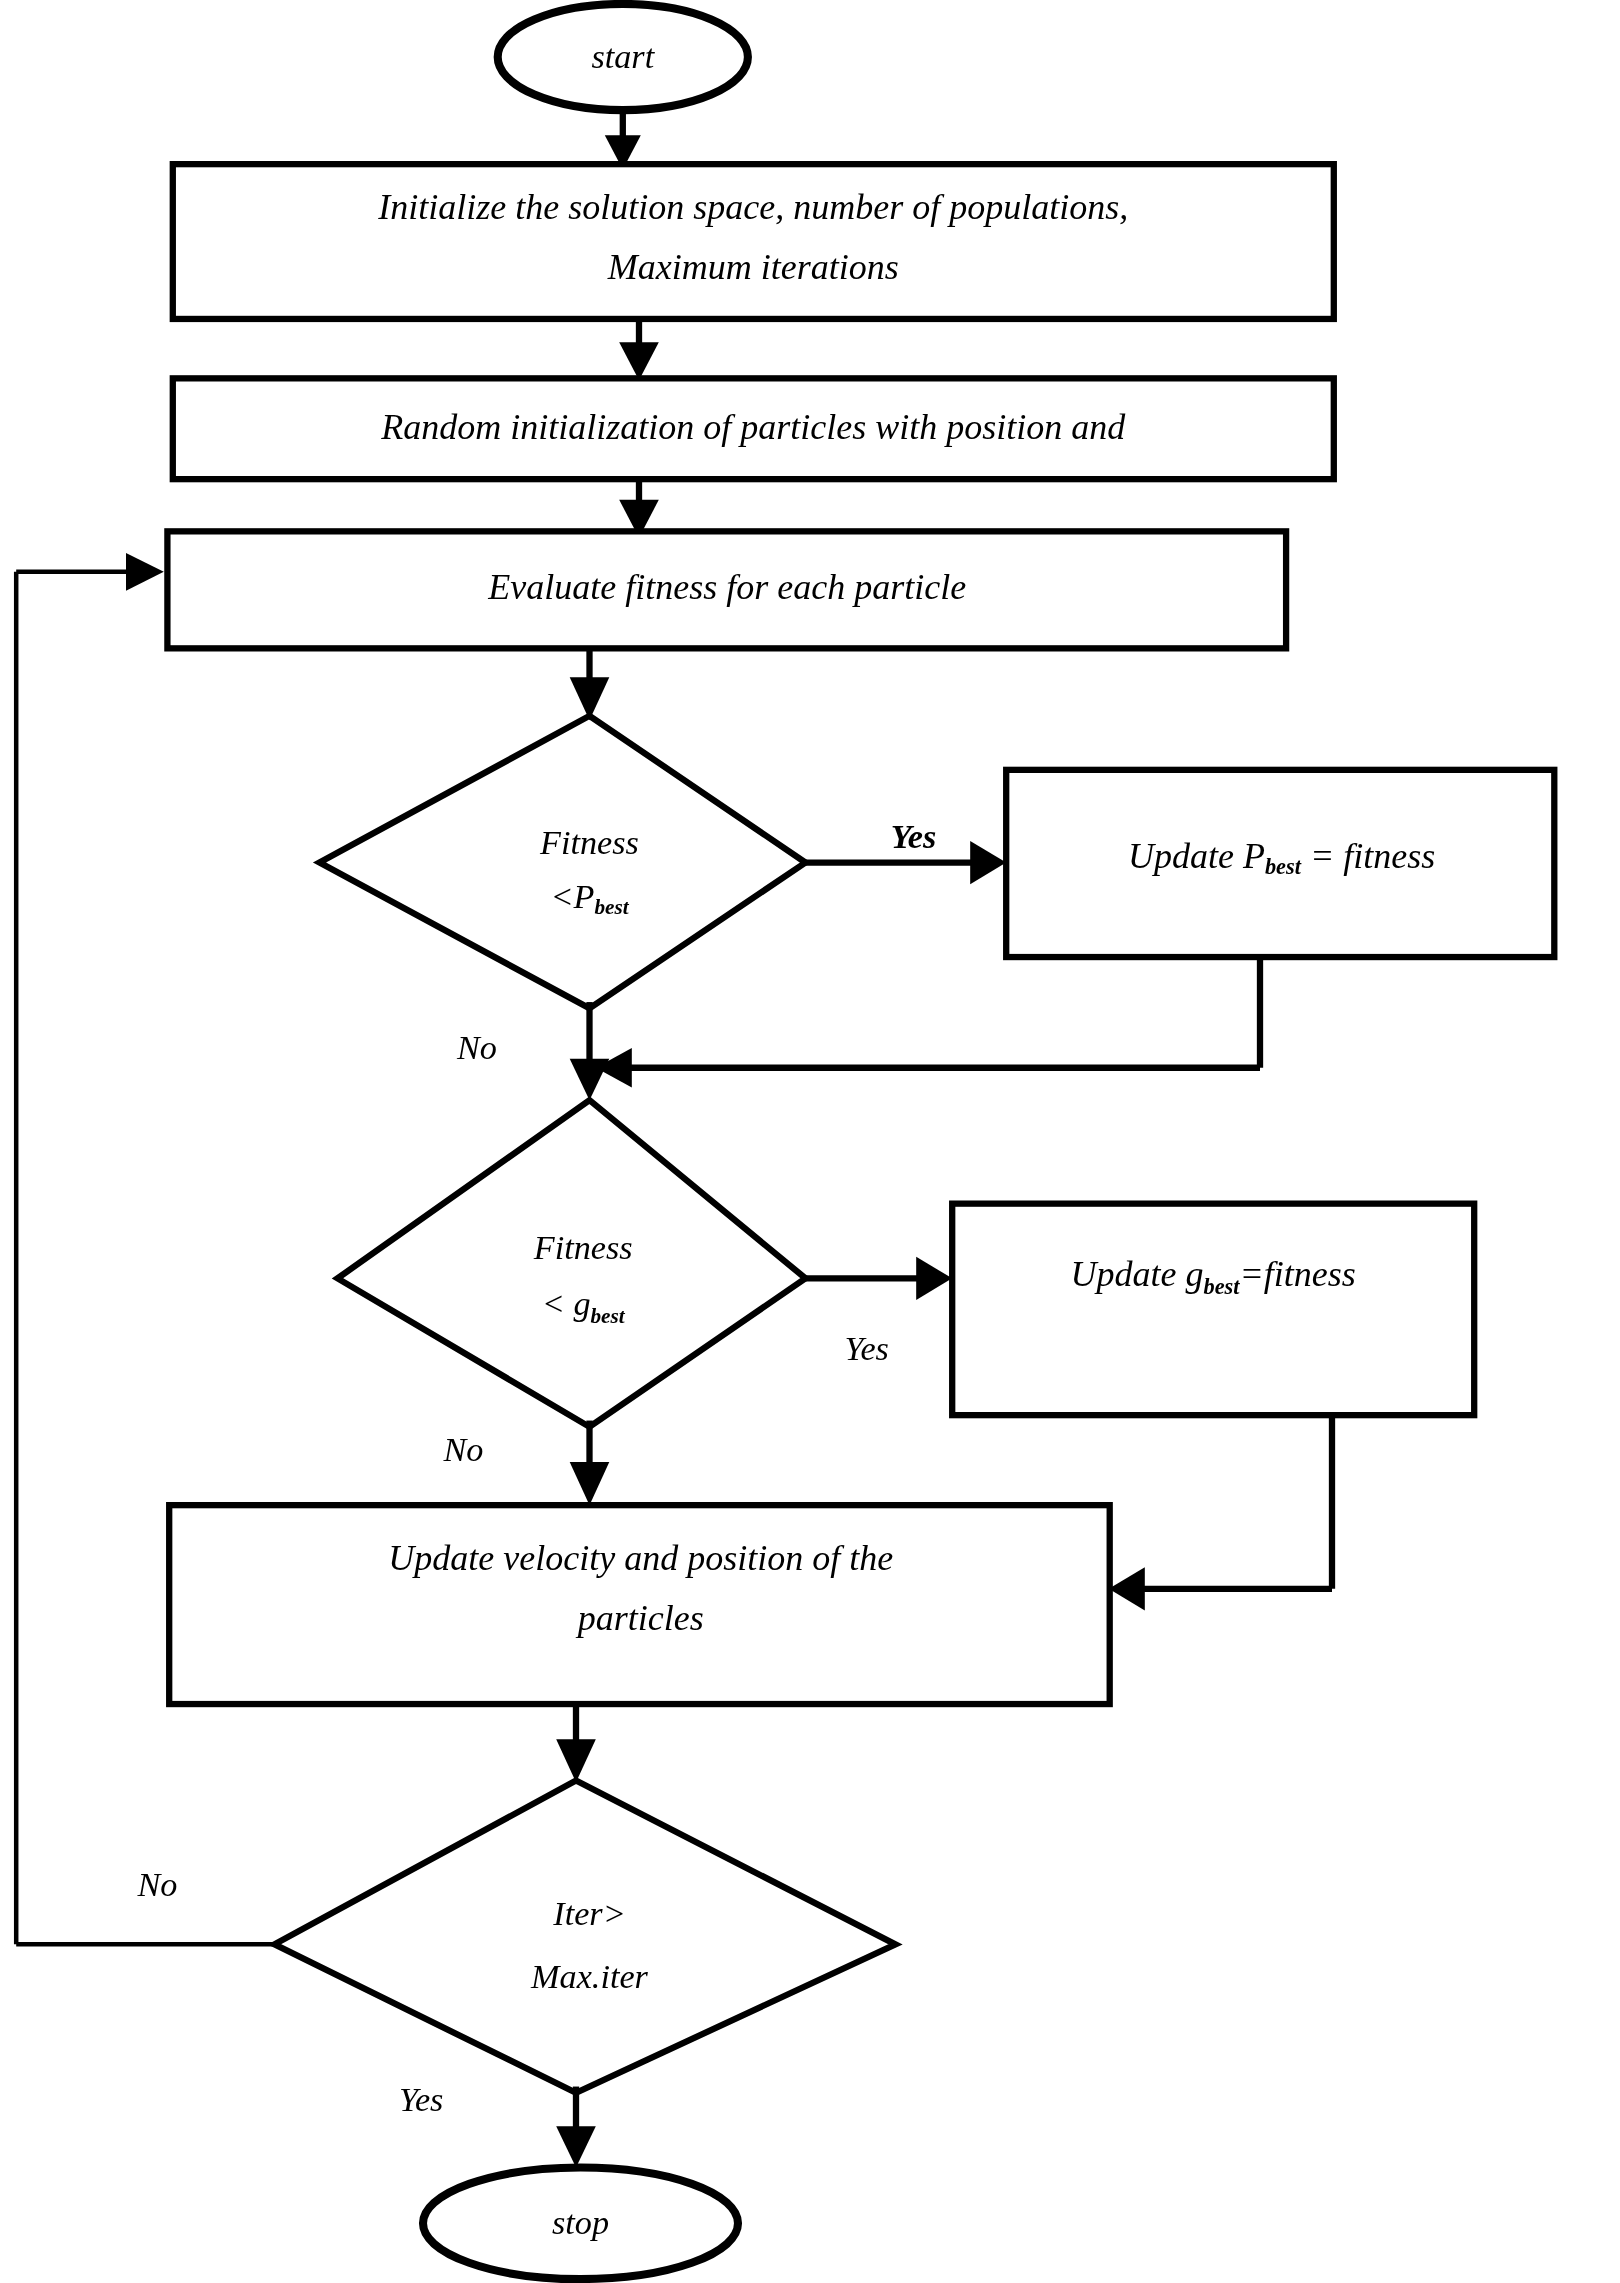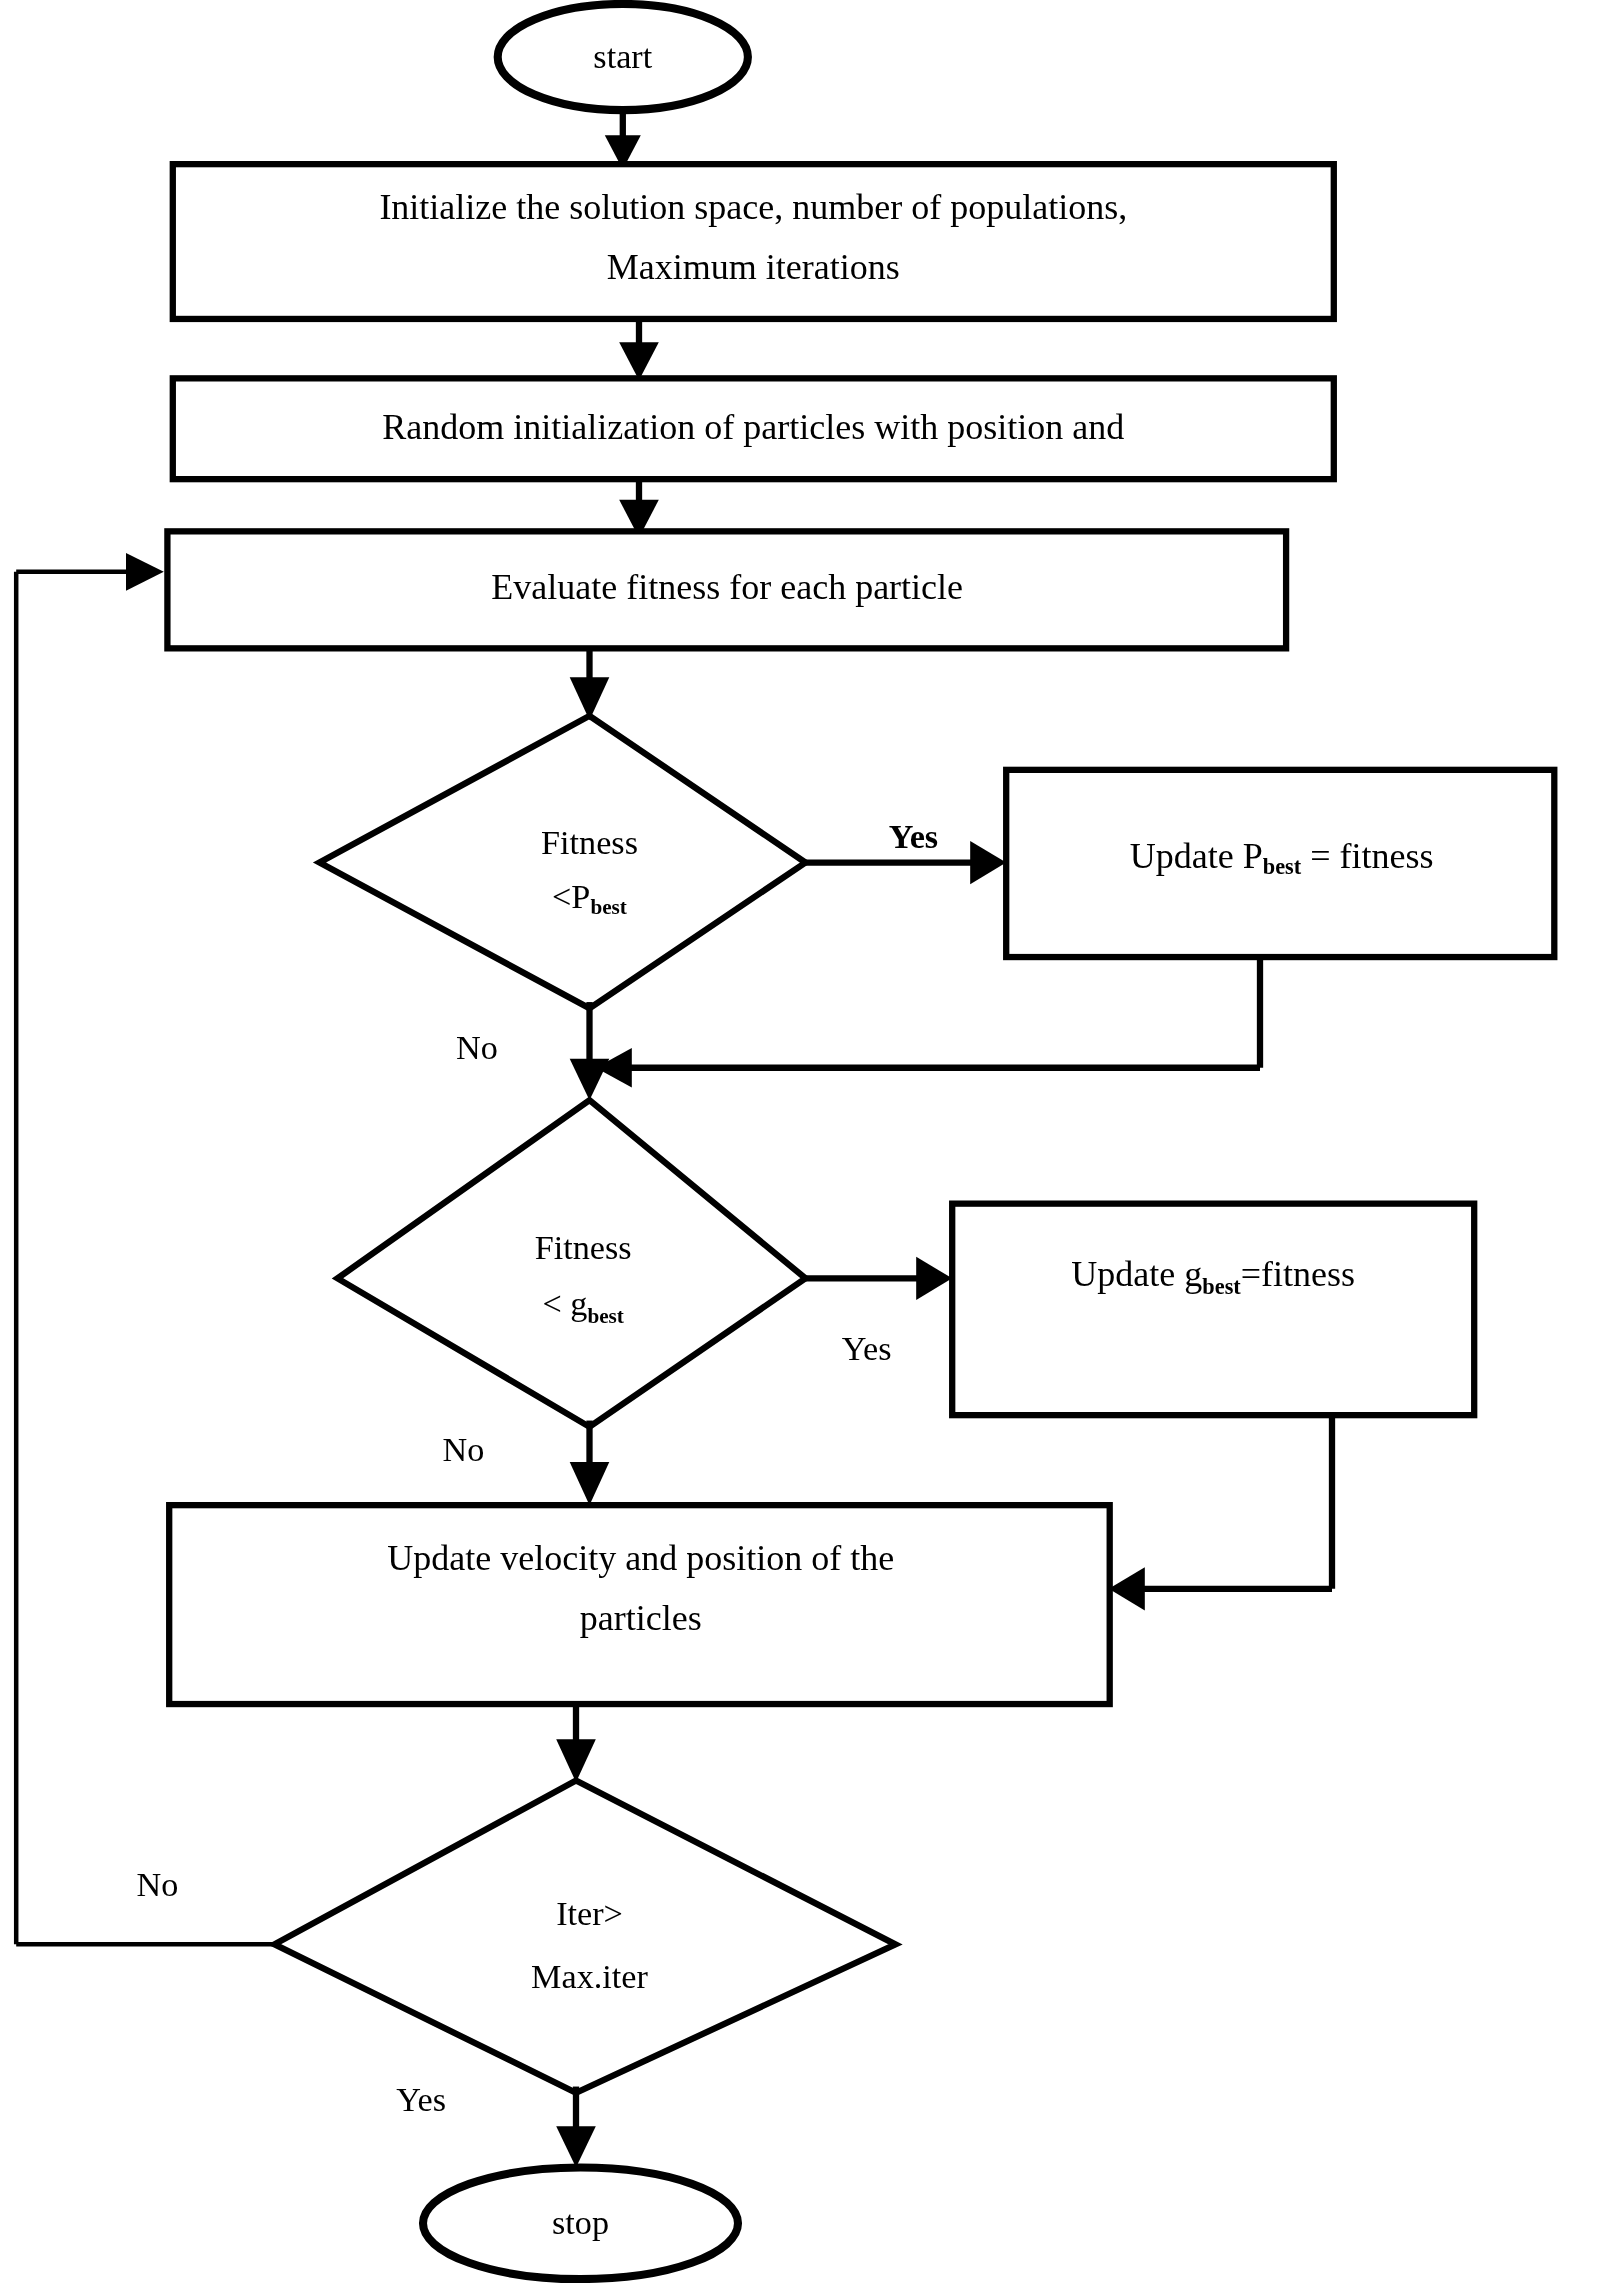--- a/index.html
+++ b/index.html
@@ -11,20 +11,21 @@
     width: 1620px;
     height: 2284px;
     font-family: "Liberation Serif", "DejaVu Serif", serif;
     overflow: hidden;
   }
   #flowchart-root {
     position: relative;
     width: 1620px;
     height: 2284px;
     background: #ffffff;
+    font-style: italic;
   }
   svg#diagram {
     display: block;
     width: 1620px;
     height: 2284px;
   }
   .node-shape {
     fill: #ffffff;
     stroke: #000000;
   }

